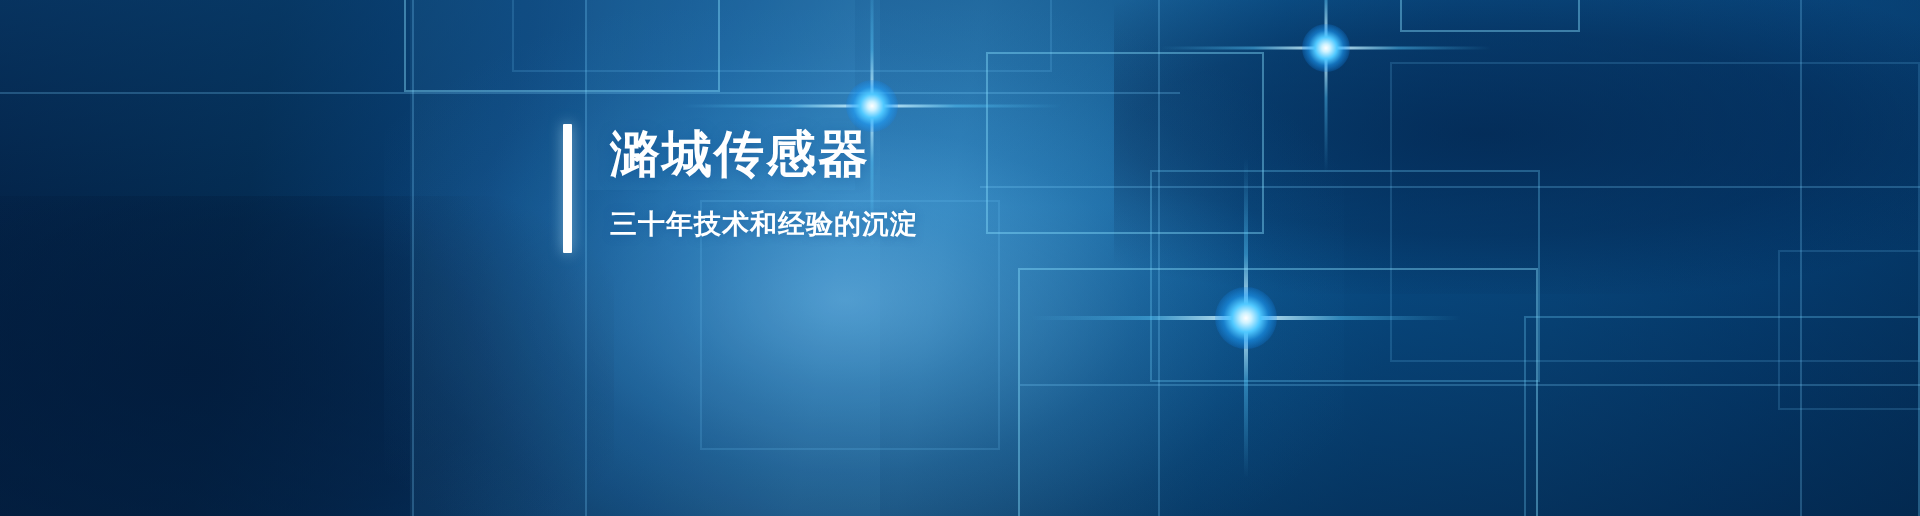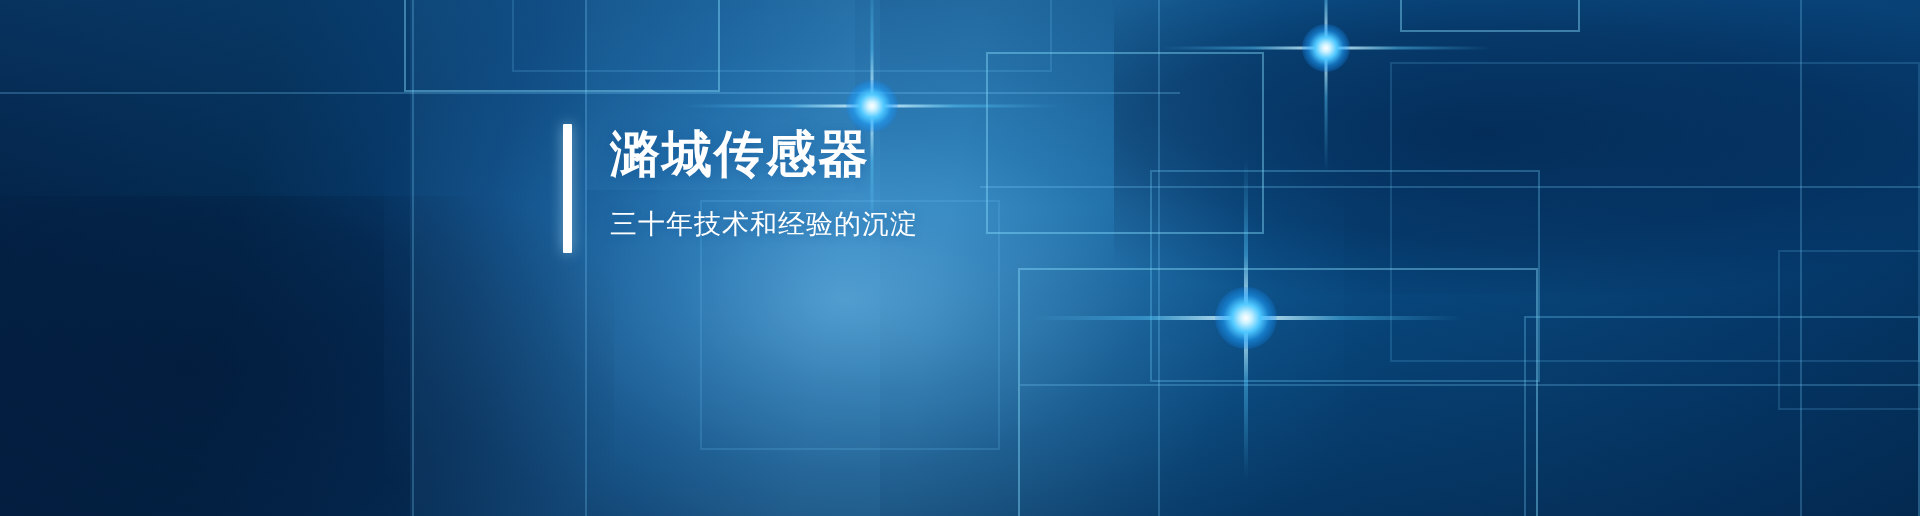--- a/index.html
+++ b/index.html
@@ -140,21 +140,21 @@
     font-weight: bold;
     letter-spacing: 2px;
     line-height: 1.12;
     margin: 0 0 22px 0;
     text-shadow: 0 2px 14px rgba(10,70,140,0.45);
     white-space: nowrap;
   }
   .subline {
     color: #ffffff;
     font-size: 27px;
-    font-weight: normal;
+    font-weight: bold;
     letter-spacing: 1px;
     line-height: 1.52;
     margin: 0;
     text-shadow: 0 1px 10px rgba(10,70,140,0.40);
     white-space: nowrap;
     text-align: right;
   }
 </style>
 </head>
 <body>

